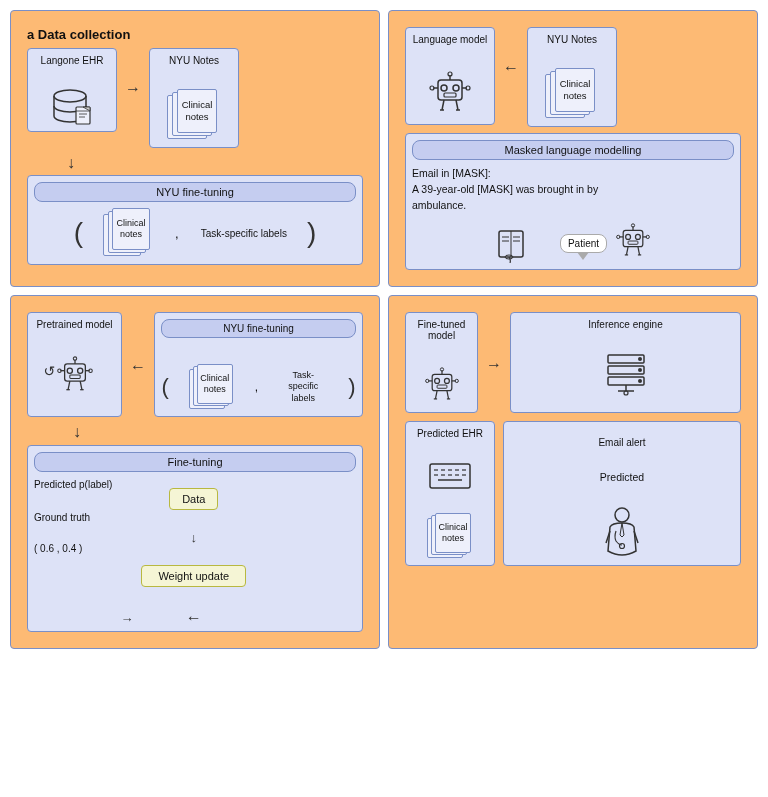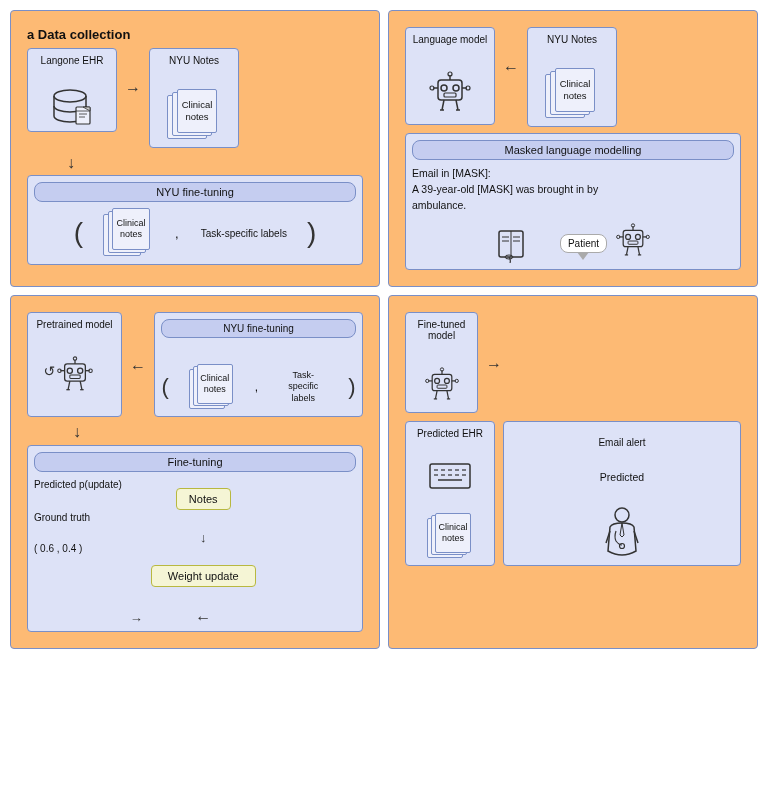--- a/index.html
+++ b/index.html
@@ -362,31 +362,31 @@
 
     <div class="arrow-down" style="justify-content:flex-start; padding-left:46px; margin-bottom:4px;">↓</div>
 
     <div class="section-a-bottom">
       <div class="top-label-bar">
         <span>Fine-tuning</span>
       </div>
       <div class="row" style="align-items:flex-start; gap:8px;">
         <div class="col gap4" style="align-items:flex-start;">
           <span style="font-size:10px; line-height:1.4;">Predicted
-p(update)</span>
+p(label)</span>
           <span style="font-size:10px;">Ground
 truth</span>
           <span style="font-size:10px;">( 0.6 , 0.4 )</span>
         </div>
         <div class="col" style="justify-content:flex-end; margin-top:auto;">
           <span class="arrow" style="font-size:13px;">→</span>
         </div>
         <div class="col gap4" style="align-items:center; justify-content:center; margin-top:10px;">
           <div class="loss-box">
-            <span>Notes</span>
+            <span>Data</span>
           </div>
           <span class="arrow" style="font-size:13px;">↓</span>
           <div class="weight-box">
             <span>Weight update</span>
           </div>
           <span style="font-size:16px; color:#333;">←</span>
         </div>
       </div>
     </div>
   </div>
@@ -409,20 +409,35 @@
           <circle cx="40" cy="20" r="2" fill="none" stroke="#333" stroke-width="1.2"></circle>
           <line x1="16" y1="32" x2="14" y2="42" stroke="#333" stroke-width="1.5"></line>
           <line x1="28" y1="32" x2="30" y2="42" stroke="#333" stroke-width="1.5"></line>
           <line x1="12" y1="42" x2="16" y2="42" stroke="#333" stroke-width="1.5"></line>
           <line x1="28" y1="42" x2="32" y2="42" stroke="#333" stroke-width="1.5"></line>
         </svg>
       </div>
       <div class="col" style="justify-content:center;">
         <span class="arrow">→</span>
       </div>
+      <div class="sub-box col gap4" style="flex:1; padding:6px;">
+        <span style="font-size:10px; margin-bottom:3px;">Inference engine</span>
+
+        <svg width="44" height="44" viewBox="0 0 44 44">
+          <rect x="4" y="2" width="36" height="8" rx="1" fill="none" stroke="#333" stroke-width="1.5"></rect>
+          <circle cx="36" cy="6" r="2" fill="#333"></circle>
+          <rect x="4" y="13" width="36" height="8" rx="1" fill="none" stroke="#333" stroke-width="1.5"></rect>
+          <circle cx="36" cy="17" r="2" fill="#333"></circle>
+          <rect x="4" y="24" width="36" height="8" rx="1" fill="none" stroke="#333" stroke-width="1.5"></rect>
+          <circle cx="36" cy="28" r="2" fill="#333"></circle>
+          <line x1="22" y1="32" x2="22" y2="38" stroke="#333" stroke-width="1.5"></line>
+          <line x1="14" y1="38" x2="30" y2="38" stroke="#333" stroke-width="1.5"></line>
+          <circle cx="22" cy="40" r="2" fill="none" stroke="#333" stroke-width="1.2"></circle>
+        </svg>
+      </div>
     </div>
 
     <div class="d-bottom-row">
 
       <div class="sub-box col gap4" style="width:90px; padding:6px;">
         <span style="font-size:10px; margin-bottom:3px;">Predicted EHR</span>
 
         <svg width="44" height="28" viewBox="0 0 44 28">
           <rect x="2" y="2" width="40" height="24" rx="2" fill="none" stroke="#333" stroke-width="1.5"></rect>
           <line x1="6" y1="8" x2="10" y2="8" stroke="#333" stroke-width="1.2"></line>

